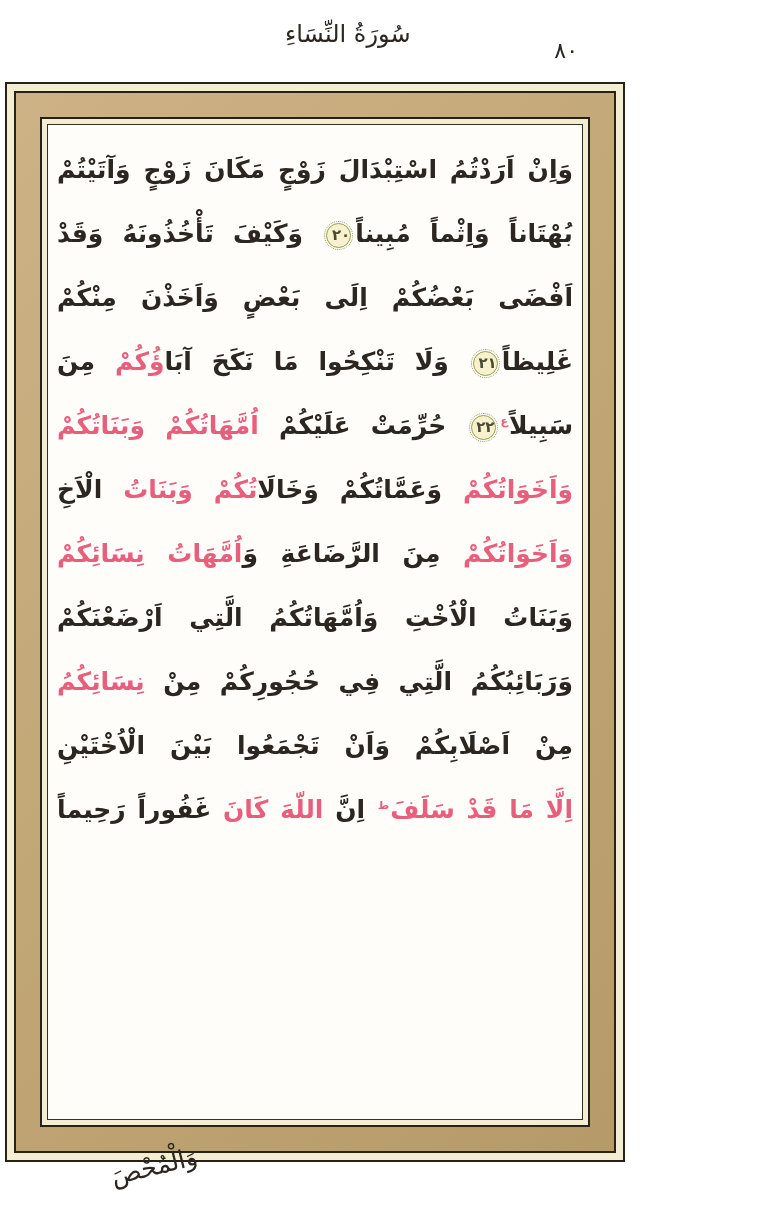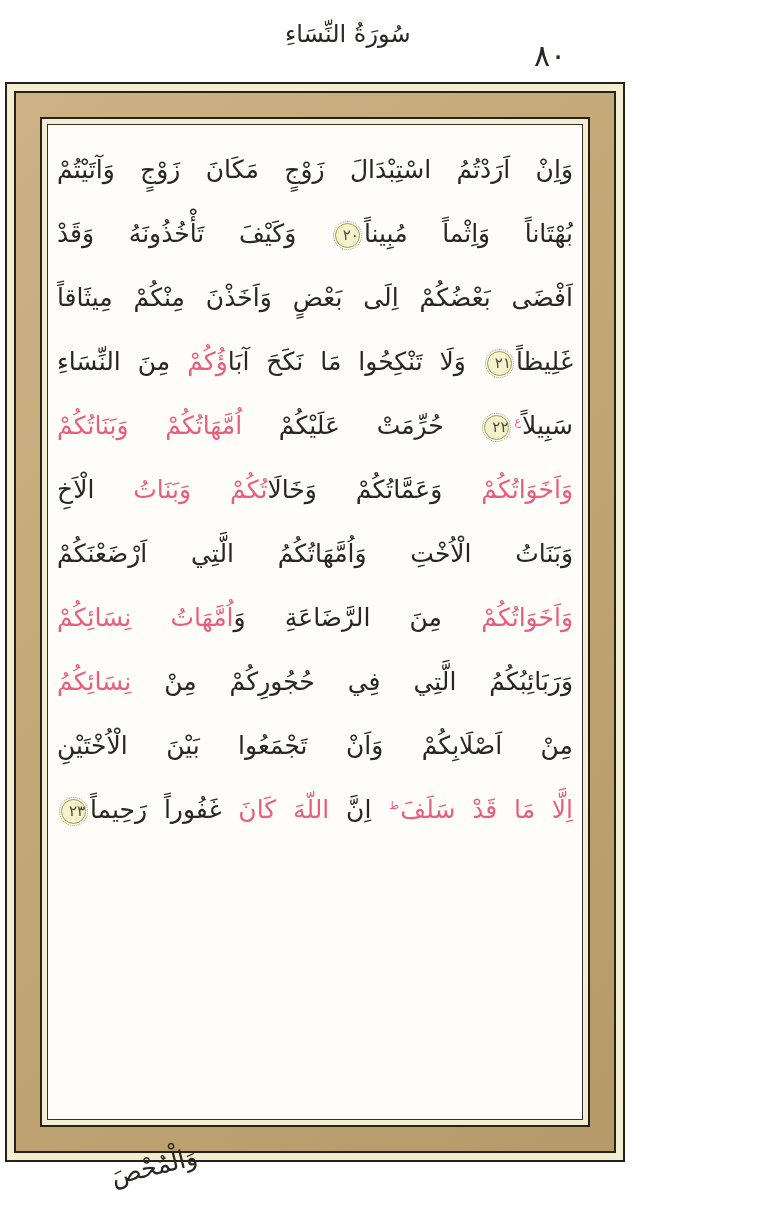--- a/index.html
+++ b/index.html
@@ -9,21 +9,21 @@
     font-family:"DejaVu Sans", sans-serif;
   }
   
   .surah-title{
     position:absolute;top:20px;left:285px;width:220px;
     text-align:left;font-size:24px;color:var(--ink);
     direction:rtl;
   }
   .page-number{
     position:absolute;top:38px;left:522px;width:56px;
-    text-align:center;font-size:30px;color:var(--ink);
+    font-size:22px;color:var(--ink);
     direction:rtl;
   }
   
   .frame{
     position:absolute;left:5px;top:82px;width:620px;height:1080px;
     box-sizing:border-box;
     border:2px solid #262218;
     background:var(--frame-cream);
     padding:7px;
   }
@@ -50,20 +50,21 @@
   
   .line{
     font-size:25px;
     line-height:64px;
     height:64px;
     text-align:justify;
     text-align-last:justify;
     word-spacing:2px;
     white-space:normal;
     overflow:hidden;
+    font-weight:bold;
   }
   .ink{color:var(--ink);}
   .hl{color:var(--highlight);}
   .vmark{
     display:inline-block;width:23px;height:23px;border-radius:50%;
     border:1px solid var(--marker-ring);
     outline:1px dotted var(--marker-ring);outline-offset:1px;
     background:var(--marker-fill);
     color:var(--marker-number);
     font-size:15px;line-height:23px;text-align:center;
@@ -94,22 +95,22 @@
 <div class="frame">
   <div class="frame-band">
     <div class="frame-inner-cream">
       <div class="frame-content">
           <div class="line"><span class="ink">وَاِنْ اَرَدْتُمُ اسْتِبْدَالَ زَوْجٍ مَكَانَ زَوْجٍ وَآتَيْتُمْ</span></div>
           <div class="line"><span class="ink">بُهْتَاناً وَاِثْماً مُبِيناً</span><span class="vmark">٢٠</span><span class="ink"> وَكَيْفَ تَأْخُذُونَهُ وَقَدْ</span></div>
           <div class="line"><span class="ink">اَفْضَى بَعْضُكُمْ اِلَى بَعْضٍ وَاَخَذْنَ مِنْكُمْ مِيثَاقاً</span></div>
           <div class="line"><span class="ink">غَلِيظاً</span><span class="vmark">٢١</span><span class="ink"> وَلَا تَنْكِحُوا مَا نَكَحَ آبَا</span><span class="hl">ؤُكُمْ</span><span class="ink"> مِنَ النِّسَاءِ</span></div>
           <div class="line"><span class="ink">سَبِيلاً</span><span class="pause">ع</span><span class="vmark">٢٢</span><span class="ink"> حُرِّمَتْ عَلَيْكُمْ </span><span class="hl">اُمَّهَاتُكُمْ وَبَنَاتُكُمْ</span></div>
           <div class="line"><span class="hl">وَاَخَوَاتُكُمْ</span><span class="ink"> وَعَمَّاتُكُمْ وَخَالَا</span><span class="hl">تُكُمْ وَبَنَاتُ</span><span class="ink"> الْاَخِ</span></div>
+          <div class="line"><span class="hl">وَاَخَوَاتُكُمْ</span><span class="ink"> مِنَ الرَّضَاعَةِ وَ</span><span class="hl">اُمَّهَاتُ نِسَائِكُمْ</span></div>
           <div class="line"><span class="ink">وَبَنَاتُ الْاُخْتِ وَاُمَّهَاتُكُمُ الَّتِي اَرْضَعْنَكُمْ</span></div>
-          <div class="line"><span class="hl">وَاَخَوَاتُكُمْ</span><span class="ink"> مِنَ الرَّضَاعَةِ وَ</span><span class="hl">اُمَّهَاتُ نِسَائِكُمْ</span></div>
           <div class="line"><span class="ink">وَرَبَائِبُكُمُ الَّتِي فِي حُجُورِكُمْ مِنْ </span><span class="hl">نِسَائِكُمُ</span></div>
           <div class="line"><span class="ink">مِنْ اَصْلَابِكُمْ وَاَنْ تَجْمَعُوا بَيْنَ الْاُخْتَيْنِ</span></div>
           <div class="line"><span class="hl">اِلَّا مَا قَدْ سَلَفَ</span><span class="pause">ط</span><span class="ink"> اِنَّ </span><span class="hl">اللّهَ كَانَ</span><span class="ink"> غَفُوراً رَحِيماً</span><span class="vmark">٢٣</span></div>
         </div>
     </div>
   </div>
 </div>
 
 <div class="catchword">وَالْمُحْصَ</div>
 

